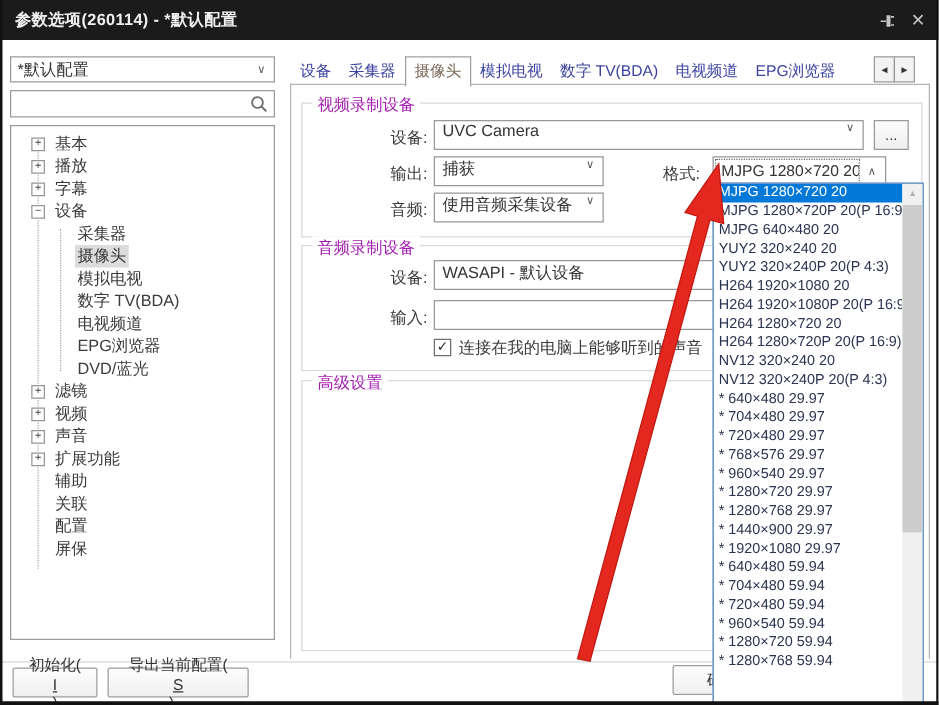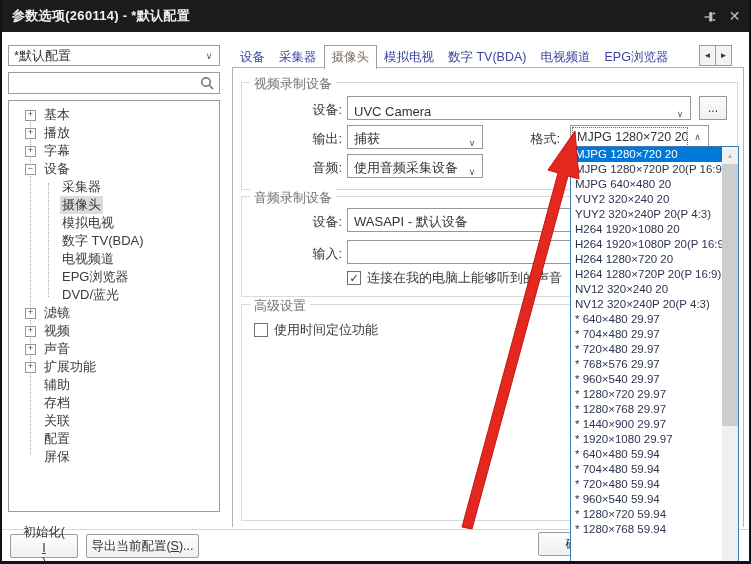--- a/index.html
+++ b/index.html
@@ -37,42 +37,42 @@
   .tree-row.d1 { padding-left: 34px; }
   .tgl { flex: none; width: 11px; height: 11px; border: 1px solid #969696; background: #fff; margin-right: 6px; font-size: 9px; line-height: 9px; text-align: center; color: #444; font-family: "Liberation Mono", monospace; }
   .tgl:empty { border-color: transparent; background: transparent; }
   .tlabel { padding: 0 2px; }
   .tree-row.selected .tlabel { background: #dcdcdc; }
 
   
   .footer-sep { position: absolute; left: 0; top: 529px; width: 751px; height: 1px; background: #d6d6d6; }
   .btn { position: absolute; height: 24px; border: 1px solid #9c9c9c; background: linear-gradient(#fdfdfd, #f0f0f0); border-radius: 2px; font-size: 12.5px; color: #333; display: flex; align-items: center; justify-content: center; white-space: nowrap; }
   #btn-init { left: 10px; top: 534px; width: 68px; flex-direction: column; }
-  #btn-export { left: 86px; top: 534px; width: 113px; }
+  #btn-export { left: 86px; top: 534px; width: 113px; flex-direction: column; }
   #btn-ok { left: 538px; top: 532px; width: 80px; z-index: 2; }
   .mn { text-decoration: underline; }
 
   
   .tabstrip { position: absolute; left: 233px; top: 44px; height: 24px; display: flex; align-items: flex-end; z-index: 3; }
   .tab { height: 21px; line-height: 21px; padding: 0 7px; font-size: 12.5px; color: #3c43a0; white-space: nowrap; }
   .tab.selected { height: 24px; line-height: 22px; background: #fff; border: 1px solid #9f9f9f; border-bottom: none; color: #7d6c5b; position: relative; z-index: 4; margin-bottom: -1px; }
   .tab-scroll { position: absolute; left: 699px; top: 45px; display: flex; z-index: 3; }
   .tsbtn { width: 17px; height: 21px; border: 1px solid #9b9b9b; background: #f3f3f3; font-size: 8px; color: #333; display: flex; align-items: center; justify-content: center; }
   .tsbtn + .tsbtn { margin-left: -1px; }
 
   
   .panel { position: absolute; left: 232px; top: 67px; width: 512px; height: 460px; background: #fff; border: 1px solid #b3b3b3; border-bottom: none; z-index: 1; }
   .grp { position: absolute; border: 1px solid #d9d9d9; }
-  .legend { position: absolute; top: -8px; left: 8px; background: #fff; padding: 0 4px; font-size: 13px; color: #737373; white-space: nowrap; }
+  .legend { position: absolute; top: -8px; left: 8px; background: #fff; padding: 0 4px; font-size: 13px; color: #a21caf; white-space: nowrap; }
   #grp-video { left: 8px; top: 14px; width: 497px; height: 108px; }
   #grp-audio { left: 8px; top: 128px; width: 497px; height: 101px; }
   #grp-adv   { left: 8px; top: 236px; width: 497px; height: 217px; }
 
   .flabel { position: absolute; width: 60px; text-align: right; font-size: 13px; color: #3a3a3a; white-space: nowrap; }
-  .combo { position: absolute; height: 24px; border: 1px solid #989898; background: #fff; font-size: 13px; color: #333; display: flex; align-items: flex-end; }
+  .combo { position: absolute; height: 24px; border: 1px solid #989898; background: #fff; font-size: 13px; color: #333; display: flex; align-items: flex-start; }
   .combo .cval { flex: 1; padding-left: 6px; white-space: nowrap; overflow: hidden; }
   .tinput { position: absolute; height: 24px; border: 1px solid #989898; background: #fff; font-size: 13px; padding-left: 6px; font-family: inherit; outline: none; }
   .minibtn { position: absolute; height: 24px; border: 1px solid #989898; background: linear-gradient(#fcfcfc, #efefef); font-size: 12px; color: #333; display: flex; align-items: center; justify-content: center; }
   .fc-inner { position: absolute; left: 2px; top: 2px; right: 21px; bottom: 2px; outline: 1px dotted #707070; display: flex; align-items: center; padding-left: 4px; font-size: 12.5px; color: #333; white-space: nowrap; overflow: hidden; }
   .fc-caret { position: absolute; right: 0; top: 0; width: 21px; height: 22px; display: flex; align-items: center; justify-content: center; font-size: 9px; color: #555; }
 
   .cbrow { position: absolute; display: flex; align-items: center; gap: 6px; font-size: 13px; color: #3a3a3a; white-space: nowrap; }
   .cb { flex: none; width: 14px; height: 14px; border: 1px solid #6f6f6f; background: #fff; display: flex; align-items: center; justify-content: center; font-size: 11px; line-height: 11px; color: #2b2b2b; }
 
   
@@ -180,24 +180,20 @@
       <div class="tree-row d0">
     <span class="tgl">+</span>
     <span class="tlabel">扩展功能</span>
   </div>
       <div class="tree-row d0">
     <span class="tgl"></span>
     <span class="tlabel">辅助</span>
   </div>
       <div class="tree-row d0">
     <span class="tgl"></span>
-    <span class="tlabel">存档</span>
-  </div>
-      <div class="tree-row d0">
-    <span class="tgl"></span>
     <span class="tlabel">关联</span>
   </div>
       <div class="tree-row d0">
     <span class="tgl"></span>
     <span class="tlabel">配置</span>
   </div>
       <div class="tree-row d0">
     <span class="tgl"></span>
     <span class="tlabel">屏保</span>
   </div>
@@ -257,24 +253,20 @@
       <div class="flabel" style="left:40px;top:48px;">输入:</div>
       <input class="tinput" style="left: 105px; top: 43px; width: 344px;" type="text" value="">
       <div class="cbrow" style="left:105px;top:72px;">
         <span class="cb">✓</span>
         <span>连接在我的电脑上能够听到的声音</span>
       </div>
     </div>
 
     <div class="grp" id="grp-adv">
       <div class="legend">高级设置</div>
-      <div class="cbrow" style="left:12px;top:16px;">
-        <span class="cb"></span>
-        <span>使用时间定位功能</span>
-      </div>
     </div>
   </div>
 
   <div class="footer-sep"></div>
   <div class="btn" id="btn-init">
     <span>初始化(</span>
       <span class="mn">I</span>
       <span>)</span>
   </div>
   <div class="btn" id="btn-export">

